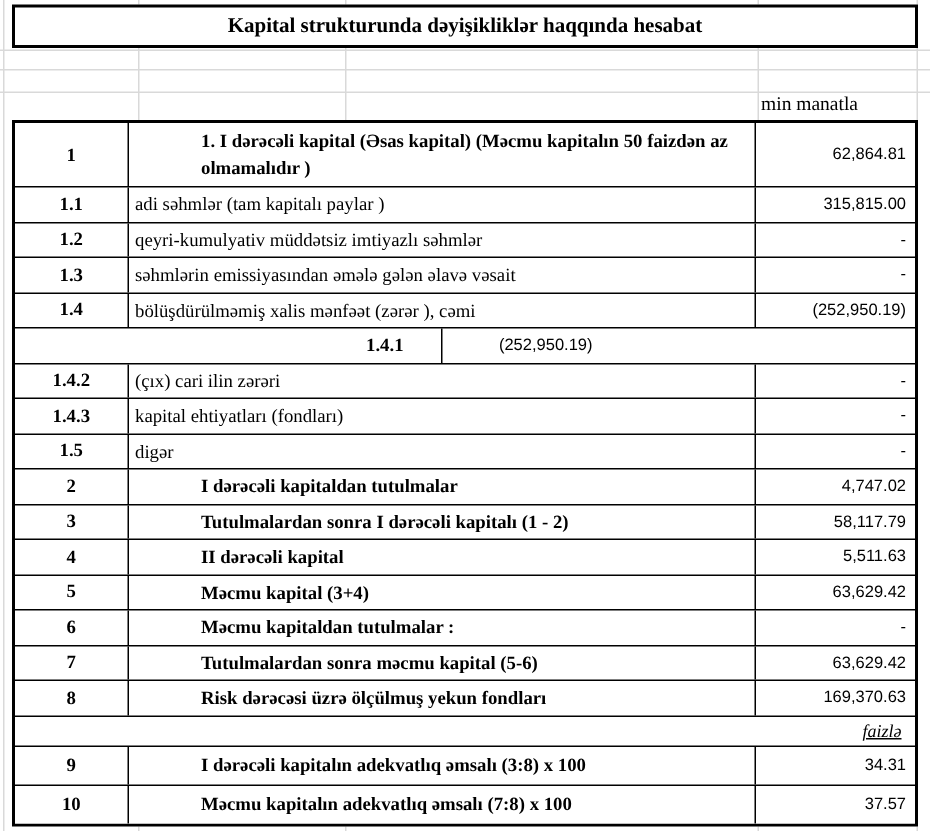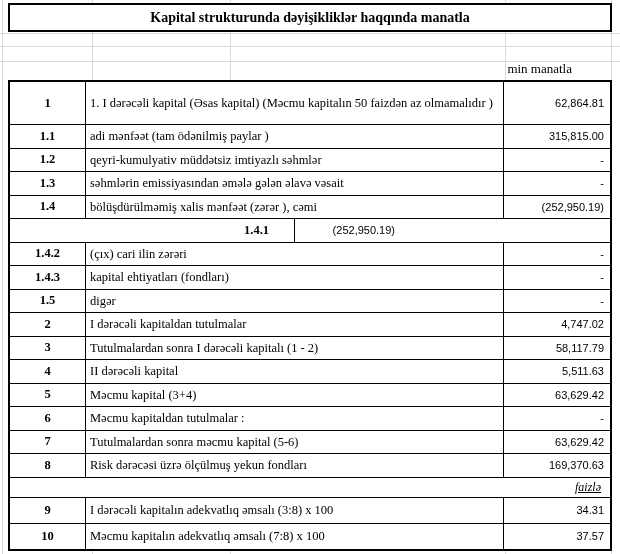--- a/index.html
+++ b/index.html
@@ -44,21 +44,21 @@
   .cn {
     flex:none; width:76px; border-right:1.5px solid #000; box-sizing:border-box;
     display:flex; align-items:center; justify-content:center;
     font-weight:bold; font-size:12.5px;
   }
   .cl {
     flex:1; border-right:1.5px solid #000; box-sizing:border-box;
     display:flex; align-items:center; padding:0 3px 0 4px;
     font-size:12.5px; line-height:1.45;
   }
-  .cl.b { font-weight:normal; }
+  .cl.b { font-weight:bold;margin-left:44px; }
   .cv {
     flex:none; width:106px; box-sizing:border-box;
     display:flex; align-items:center; justify-content:flex-end; padding-right:6px;
     font-family:"Liberation Sans", sans-serif; font-size:11px;
   }
   .cp {
     flex:1; display:flex; align-items:center; justify-content:flex-end;
     padding-right:9px; font-style:italic; font-size:12px;
   }
 </style>
@@ -72,36 +72,36 @@
     <div class="gl-v" style="left:92px;"></div>
     <div class="gl-v" style="left:230px;"></div>
     <div class="gl-v" style="left:505px;"></div>
     <div class="gl-v" style="left:611px;"></div>
     <div class="gl-h" style="top:33px;"></div>
     <div class="gl-h" style="top:46px;"></div>
     <div class="gl-h" style="top:61px;"></div>
   </div>
 
   <div class="title-box">
-    <span>Kapital strukturunda dəyişikliklər haqqında manatla</span>
+    <span>Kapital strukturunda dəyişikliklər haqqında hesabat</span>
   </div>
 
   <div class="unit-note">min manatla</div>
 
   <div class="cap-table">
 
     <div class="trow h1">
       <div class="cn">1</div>
       <div class="cl b">1. I dərəcəli kapital (Əsas kapital) (Məcmu kapitalın 50 faizdən  az olmamalıdır )</div>
       <div class="cv">62,864.81</div>
     </div>
 
     <div class="trow">
       <div class="cn">1.1</div>
-      <div class="cl">adi mənfəət (tam ödənilmiş paylar )</div>
+      <div class="cl">adi səhmlər (tam kapitalı paylar )</div>
       <div class="cv">315,815.00</div>
     </div>
 
     <div class="trow">
       <div class="cn">1.2</div>
       <div class="cl">qeyri-kumulyativ müddətsiz imtiyazlı səhmlər</div>
       <div class="cv">-</div>
     </div>
 
     <div class="trow">

